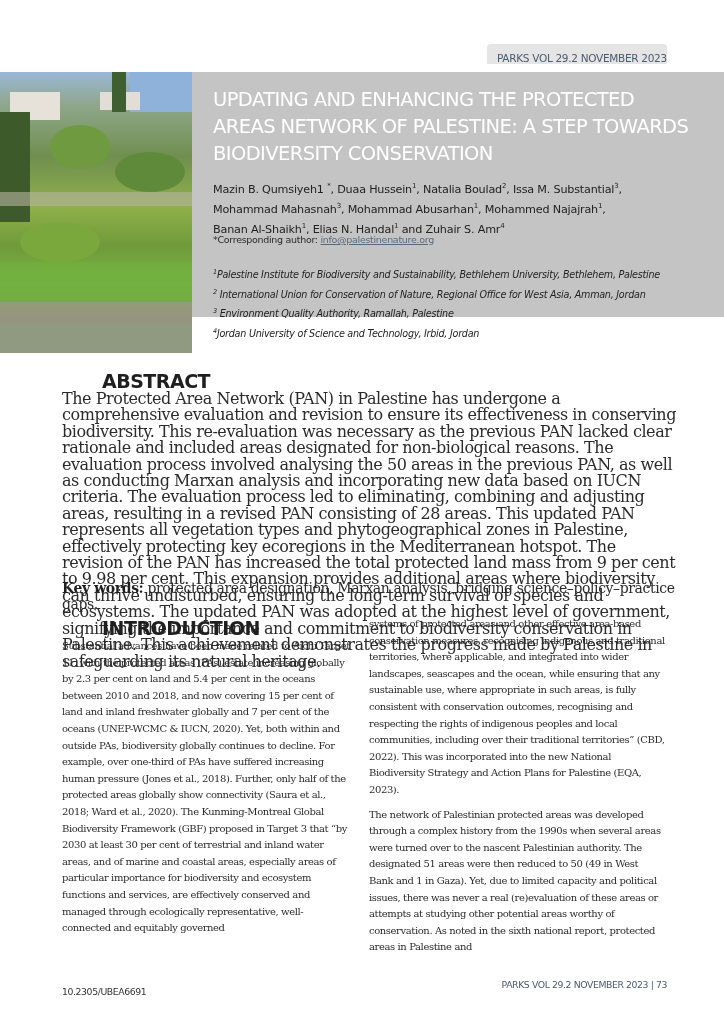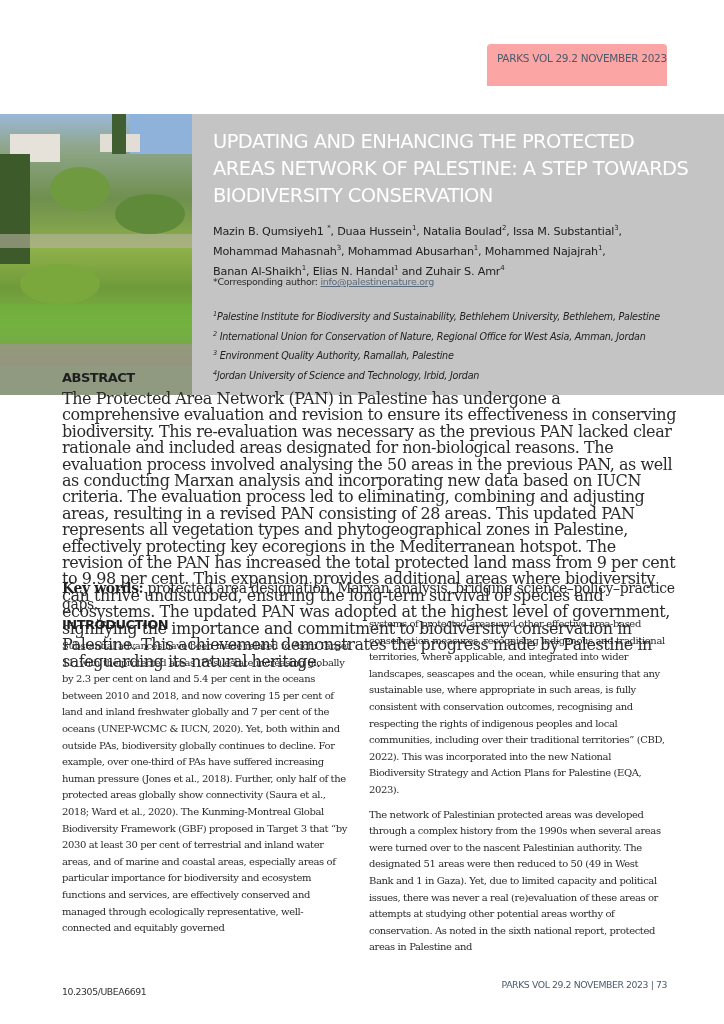--- a/index.html
+++ b/index.html
@@ -1,27 +1,27 @@
 <!DOCTYPE html>
 <html><head>
 <meta charset="utf-8">
 <style>
   html, body { margin: 0; padding: 0; }
   body {
     width: 724px; height: 1024px; background: #ffffff; position: relative; overflow: hidden;
     font-family: "DejaVu Serif", serif; color: #2b2b2b;
   }
   .badge {
-    position: absolute; left: 487px; top: 44px; width: 180px; height: 42px;
-    background: #fca5a5; border-radius: 4px 4px 0 0;
+    position: absolute; left: 487px; top: 44px; width: 180px; height: 20px;
+    background: #e5e5e5; border-radius: 4px 4px 0 0;
     font-family: "DejaVu Sans", sans-serif; font-size: 10.5px; color: #4b5a6d;
     letter-spacing: -0.3px; line-height: 28px; padding-left: 10px; box-sizing: border-box;
   }
   .hero {
-    position: absolute; left: 0; top: 72px; width: 724px; height: 281px; background: #c4c4c4; margin-top: 42px;
+    position: absolute; left: 0; top: 72px; width: 724px; height: 245px; background: #c4c4c4;
   }
   .photo {
     position: absolute; left: 0; top: 0; width: 192px; height: 281px; overflow: hidden;
     background: linear-gradient(180deg, #9ab8d8 0%, #8fa68a 12%, #6f8f4f 30%, #8fb04a 48%, #6f9a3a 62%, #7cb445 75%, #8a8a6a 88%, #8d9a80 100%);
   }
   .photo svg { position: absolute; left: 0; top: 0; }
   .title {
     position: absolute; left: 213px; top: 14px; width: 500px;
     font-family: "DejaVu Sans", sans-serif; font-size: 19.5px; line-height: 27px;
     color: #ffffff; letter-spacing: -0.6px; font-weight: normal;
@@ -39,21 +39,21 @@
   .corr a { color: #5a6a7a; text-decoration: underline; }
   .affils {
     position: absolute; left: 213px; top: 192px; width: 505px;
     font-family: "DejaVu Sans", sans-serif; font-size: 9.6px; line-height: 16.4px; color: #222;
     letter-spacing: -0.25px;
     font-style: italic;
   }
   .affils sup { font-size: 6.5px; }
   .h2 {
     position: absolute; font-family: "DejaVu Sans", sans-serif; font-weight: bold;
-    font-size: 13px; color: #1f1f1f; letter-spacing: -0.5px;
+    font-size: 19px; color: #1f1f1f; letter-spacing: -0.5px; margin-left: 40px;
   }
   .abstract {
     position: absolute; left: 62px; top: 391px; width: 615px;
     font-size: 16px; line-height: 16.4px; color: #2b2b2b; letter-spacing: -0.45px;
     text-align: left;
   }
   .keywords {
     position: absolute; left: 62px; top: 580px; width: 615px;
     font-size: 14px; color: #2b2b2b; letter-spacing: -0.4px;
   }

